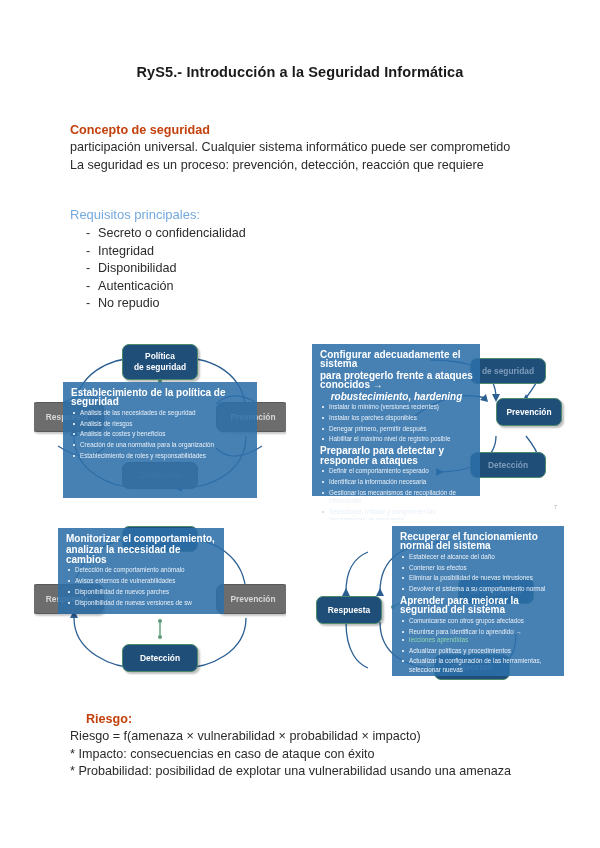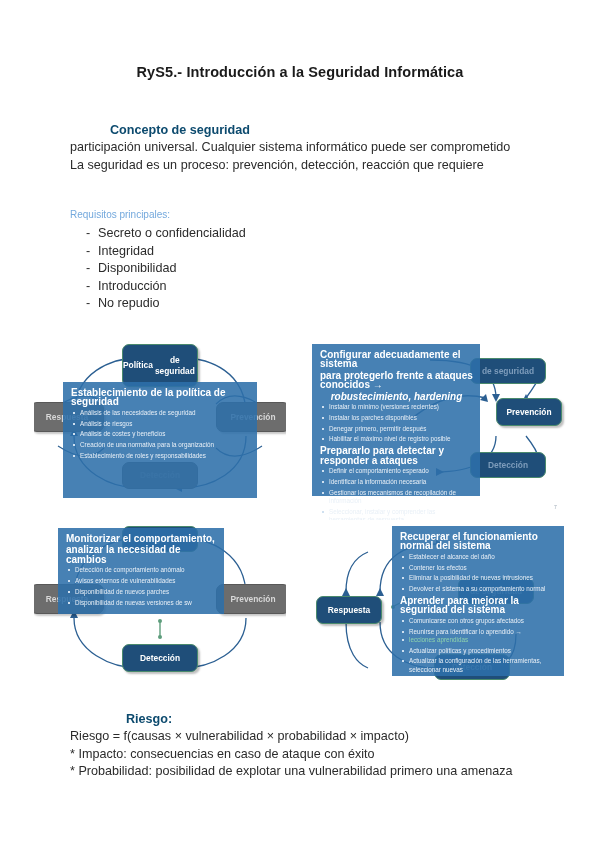--- a/index.html
+++ b/index.html
@@ -18,25 +18,25 @@
     position:absolute;left:0;top:64px;width:600px;
     text-align:center;font-size:14.5px;font-weight:bold;color:#1a1a1a;
     letter-spacing:.1px;
   }
   .body-text{
     position:absolute;left:70px;width:470px;
     font-size:12.6px;line-height:17.5px;color:#2b2b2b;
   }
   .heading-blue{
     position:absolute;left:70px;
-    font-size:12.6px;font-weight:bold;color:#0c4a6e;line-height:17px;margin-left:40px;
+    font-size:12.6px;font-weight:bold;color:#c2410c;line-height:17px;
   }
   .label-blue{
     position:absolute;left:70px;
-    font-size:10px;color:#74a9dd;line-height:17px;
+    font-size:13px;color:#74a9dd;line-height:17px;
   }
   .req-list{
     position:absolute;left:70px;top:225px;width:400px;
     font-size:12.6px;line-height:17.5px;color:#2b2b2b;
   }
   .req-list .row{display:flex;}
   .req-list .dash{width:28px;padding-left:16px;box-sizing:border-box;color:#2b2b2b;}
   .riesgo-lines{
     position:absolute;left:70px;top:728px;width:480px;
     font-size:12.6px;line-height:17.5px;color:#2b2b2b;
@@ -124,21 +124,21 @@
     <div class="row">
       <span class="dash">-</span>
       <span>Integridad</span>
     </div>
     <div class="row">
       <span class="dash">-</span>
       <span>Disponibilidad</span>
     </div>
     <div class="row">
       <span class="dash">-</span>
-      <span>Introducción</span>
+      <span>Autenticación</span>
     </div>
     <div class="row">
       <span class="dash">-</span>
       <span>No repudio</span>
     </div>
   </div>
 
 
   <div class="diagram" style="left:34px;top:340px;width:252px;height:168px;">
     <svg class="arrows" width="252" height="168" viewBox="0 0 252 168">
@@ -160,21 +160,21 @@
         <path d="M24,106 C48,122 62,116 70,108"></path>
         <path d="M228,106 C204,122 190,116 182,108"></path>
       </g>
       <g stroke="#5e9d7c" stroke-width="1.4" fill="none">
         <path d="M126,27 L126,40"></path>
       </g>
       <circle cx="126" cy="26" r="2" fill="#5e9d7c"></circle>
       <circle cx="126" cy="41" r="2" fill="#5e9d7c"></circle>
     </svg>
 
-    <div class="node navy" style="left:88px;top:4px;width:76px;height:43px;">
+    <div class="node navy" style="left:88px;top:4px;width:76px;height:36px;flex-direction:column;">
       <span>Política</span>
       <span>de seguridad</span>
     </div>
 
     <div class="node gray" style="left:-4px;top:62px;width:74px;height:30px;">
       <span>Respuesta</span>
     </div>
 
     <div class="node gray" style="left:182px;top:62px;width:74px;height:30px;">
       <span>Prevención</span>
@@ -340,18 +340,18 @@
       <div class="obul" style="margin-bottom:0;">Reunirse para identificar lo aprendido →</div>
       <div class="obul green" style="padding-left:9px;">lecciones aprendidas</div>
       <div class="obul">Actualizar políticas y procedimientos</div>
       <div class="obul">Actualizar la configuración de las herramientas, seleccionar nuevas</div>
     </div>
   </div>
 
   <div class="heading-blue" style="top:711px;padding-left:16px;">Riesgo:</div>
 
   <div class="riesgo-lines">
-    <div>Riesgo = f(causas × vulnerabilidad × probabilidad × impacto)</div>
+    <div>Riesgo = f(amenaza × vulnerabilidad × probabilidad × impacto)</div>
     <div>* Impacto: consecuencias en caso de ataque con éxito</div>
-    <div>* Probabilidad: posibilidad de explotar una vulnerabilidad primero una amenaza</div>
+    <div>* Probabilidad: posibilidad de explotar una vulnerabilidad usando una amenaza</div>
   </div>
 
 </div>
 
 </body></html>

